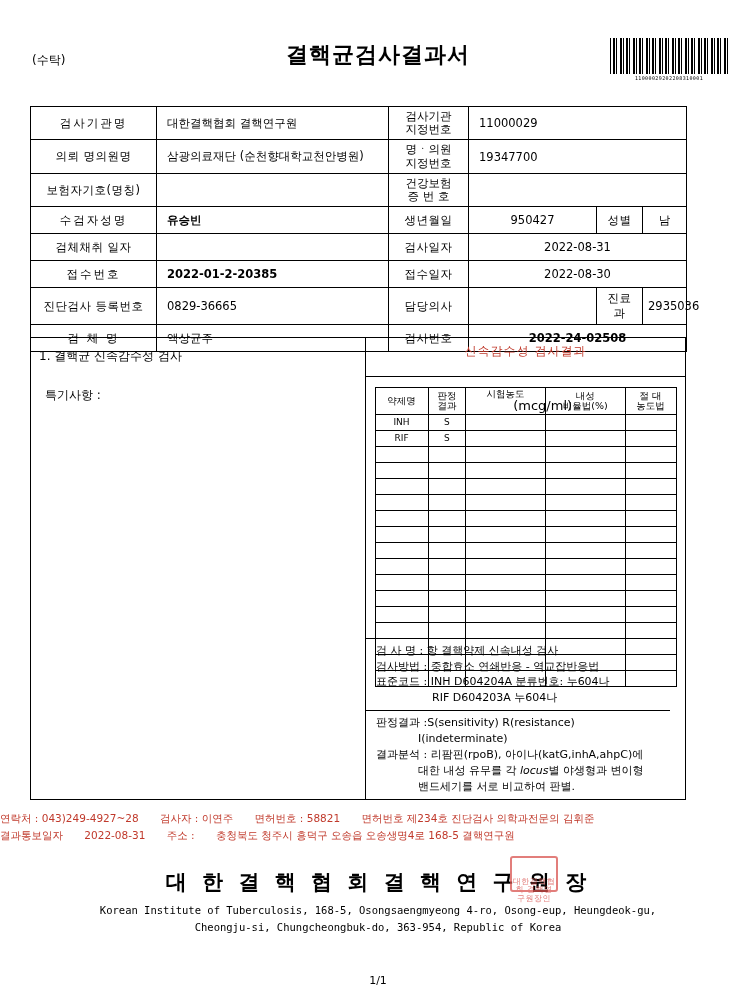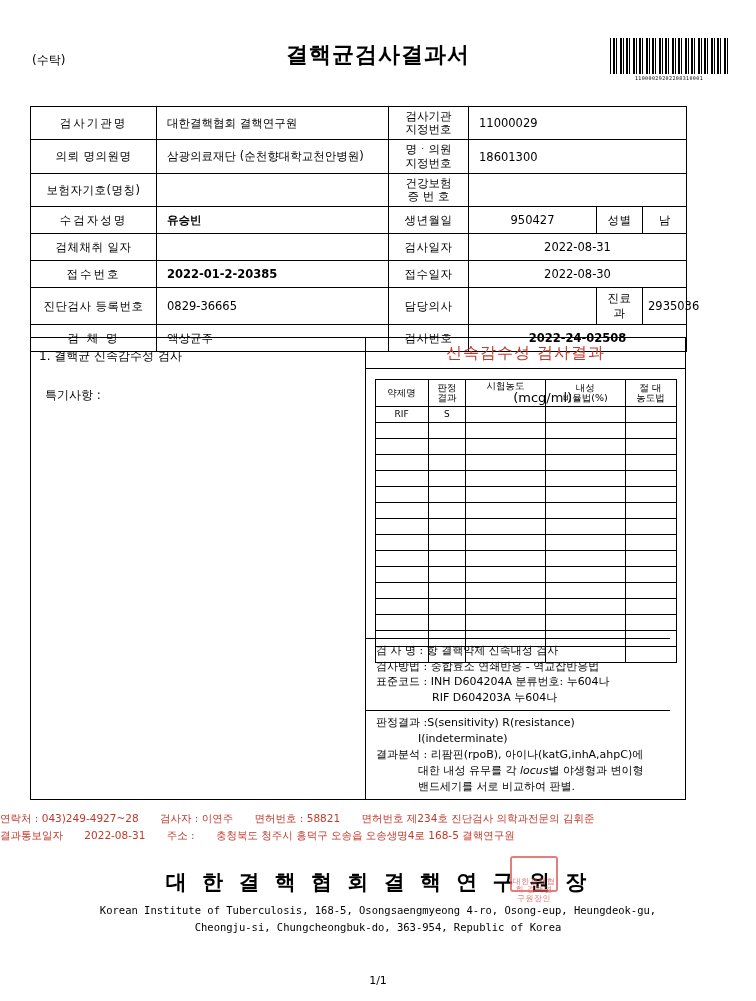--- a/index.html
+++ b/index.html
@@ -141,23 +141,23 @@
   .test-heading {
     font-size: 12px;
     padding: 10px 0 0 8px;
   }
   .remark {
     font-size: 12px;
     padding: 22px 0 0 14px;
   }
   .rapid-title {
     text-align: center;
-    font-size: 16px;
+    font-size: 12px;
     color: #c0392b;
-    padding: 5px 0 4px;
+    padding: 5px 0 16px;
     border-bottom: 1px solid #000;
     letter-spacing: 1px;
   }
 
   
   .drug-table {
     width: 302px;
     margin: 10px auto 0;
     border-collapse: collapse;
     table-layout: fixed;
@@ -301,21 +301,21 @@
       <tr>
         <td class="lbl">검사기관명</td>
         <td class="val">대한결핵협회 결핵연구원</td>
         <td class="two-line">검사기관<br>지정번호</td>
         <td class="val" colspan="3">11000029</td>
       </tr>
       <tr>
         <td class="lbl-tight">의뢰 명의원명</td>
         <td class="val">삼광의료재단 (순천향대학교천안병원)</td>
         <td class="two-line">명ㆍ의원<br>지정번호</td>
-        <td class="val" colspan="3">18601300</td>
+        <td class="val" colspan="3">19347700</td>
       </tr>
       <tr>
         <td class="lbl-tight">보험자기호(명칭)</td>
         <td class="val"></td>
         <td class="two-line">건강보험<br>증 번 호</td>
         <td class="val" colspan="3"></td>
       </tr>
       <tr>
         <td class="lbl">수검자성명</td>
         <td class="val b">유승빈</td>
@@ -374,20 +374,27 @@
         <thead>
           <tr>
             <th>약제명</th>
             <th>판정<br>결과</th>
             <th>시험농도<br><span class="small-unit">(mcg/ml)</span></th>
             <th>내성<br>비율법(%)</th>
             <th>절 대<br>농도법</th>
           </tr>
         </thead>
         <tbody>
+          <tr>
+            <td class="drugname">INH</td>
+            <td>S</td>
+            <td></td>
+            <td></td>
+            <td></td>
+          </tr>
           <tr>
             <td class="drugname">RIF</td>
             <td>S</td>
             <td></td>
             <td></td>
             <td></td>
           </tr>
           <tr>
               <td>&nbsp;</td>
               <td></td>

